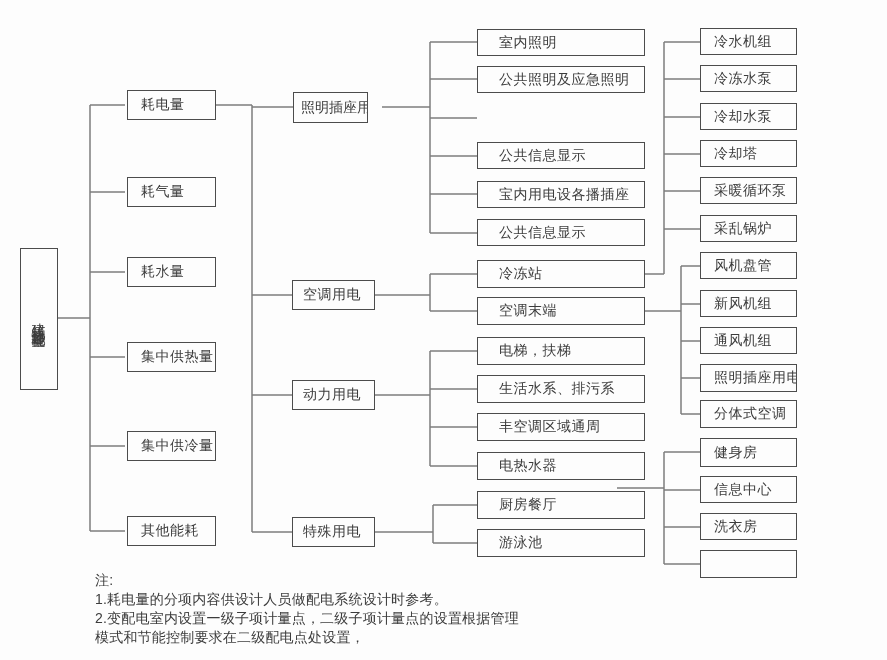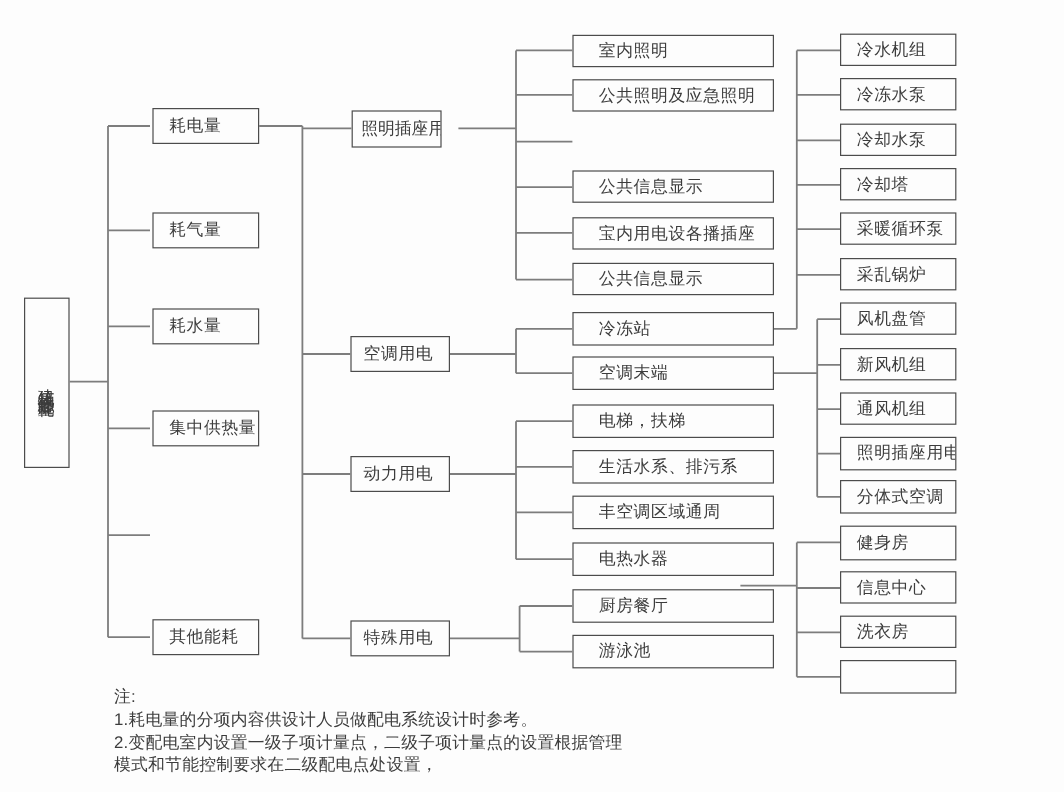--- a/index.html
+++ b/index.html
@@ -87,20 +87,21 @@
       <path d="M617 488 H664 M664 452 V564 M664 452 H700 M664 490 H700 M664 527 H700 M664 564 H700"></path>
     </g>
   </svg>
 
   <div class="node root-node">建筑物总能耗量</div>
 
   <div class="node l2" style="top:90px">耗电量</div>
   <div class="node l2" style="top:177px">耗气量</div>
   <div class="node l2" style="top:257px">耗水量</div>
   <div class="node l2" style="top:342px">集中供热量</div>
+  <div class="node l2" style="top:431px">集中供冷量</div>
   <div class="node l2" style="top:516px">其他能耗</div>
 
   <div class="node l3-wide" style="top:92px">照明插座用电</div>
   <div class="node l3" style="top:280px">空调用电</div>
   <div class="node l3" style="top:380px">动力用电</div>
   <div class="node l3" style="top:517px">特殊用电</div>
 
   <div class="node l4" style="top:29px">室内照明</div>
   <div class="node l4" style="top:66px">公共照明及应急照明</div>
   <div class="node l4" style="top:142px">公共信息显示</div>

